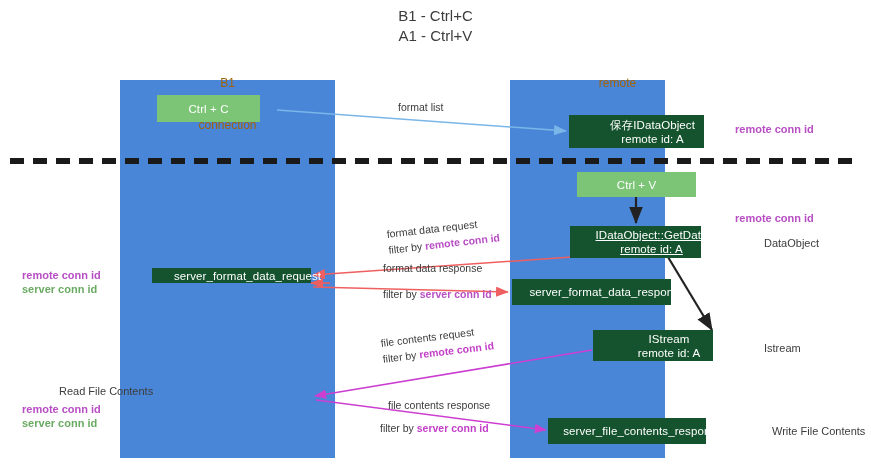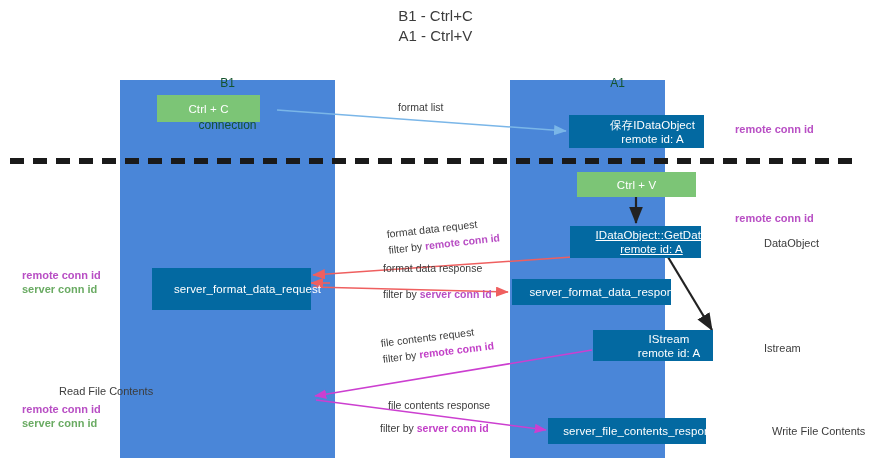--- a/index.html
+++ b/index.html
@@ -17,32 +17,32 @@
   
   .layer{position:absolute;left:0;top:0;width:871px;height:467px;}
   .abs{position:absolute;}
 
   .title{
     left:0;top:6px;width:871px;text-align:center;
     font-size:15px;line-height:20px;color:#3c3c3c;white-space:pre;
   }
 
   .colhead{
-    text-align:center;font-size:12px;line-height:14px;color:#14532d;white-space:pre;
+    text-align:center;font-size:12px;line-height:14px;color:#a16207;white-space:pre;
   }
 
   .node{
     box-sizing:border-box;
     display:flex;flex-direction:column;align-items:center;justify-content:center;
     text-align:center;color:#ffffff;
     font-size:11.5px;line-height:14px;
     letter-spacing:.1px;
   }
   .node.green{background:#7cc576;}
-  .node.orange{background:#0369a1;padding-left:32px;}
+  .node.orange{background:#14532d;padding-left:32px;}
 
   .side{
     font-size:11px;line-height:14px;white-space:pre;
   }
   .side.dark{color:#3c3c3c;padding-left:37px;}
   .purple{color:#b84ec4;font-weight:bold;}
   .green-t{color:#6aab63;font-weight:bold;}
   .magenta{color:#c23fc7;font-weight:bold;}
 
   .alabel{
@@ -98,21 +98,20 @@
   <div class="layer">
 
     <div class="abs title" style="white-space: pre;">B1 - Ctrl+C
 A1 - Ctrl+V</div>
 
     <div class="abs colhead" style="left:150px;top:48px;width:155px;">
       <div>B1</div>
       <div>connection</div>
     </div>
     <div class="abs colhead" style="left:540px;top:48px;width:155px;">
-      <div>A1</div>
       <div>remote</div>
     </div>
 
     <div class="abs node green" style="left:157px;top:95px;width:103px;height:27px;">
       <span>Ctrl + C</span>
     </div>
 
     <div class="abs node orange" style="left:569px;top:115px;width:135px;height:33px;">
       <span>保存IDataObject</span>
       <span>remote id: A</span>
@@ -120,21 +119,21 @@
 
     <div class="abs node green" style="left:577px;top:172px;width:119px;height:25px;">
       <span>Ctrl + V</span>
     </div>
 
     <div class="abs node orange" style="left:570px;top:226px;width:131px;height:32px;text-decoration:underline;">
       <span>IDataObject::GetData</span>
       <span>remote id: A</span>
     </div>
 
-    <div class="abs node orange" style="left:152px;top:268px;width:159px;height:42px;">
+    <div class="abs node orange" style="left:152px;top:268px;width:159px;height:15px;">
       <span>server_format_data_request</span>
     </div>
 
     <div class="abs node orange" style="left:512px;top:279px;width:159px;height:26px;">
       <span>server_format_data_response</span>
     </div>
 
     <div class="abs node orange" style="left:593px;top:330px;width:120px;height:31px;">
       <span>IStream</span>
       <span>remote id: A</span>

